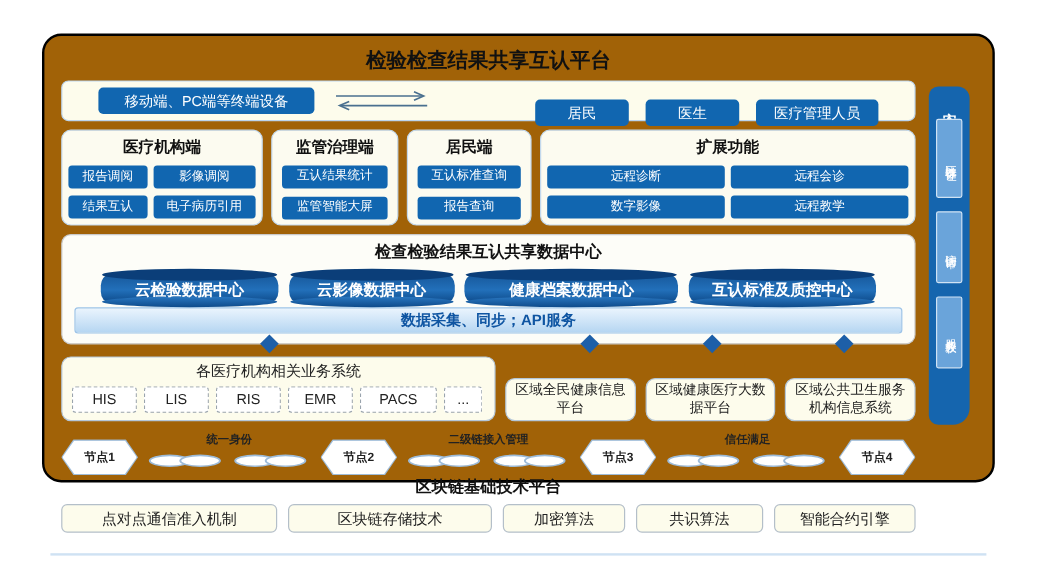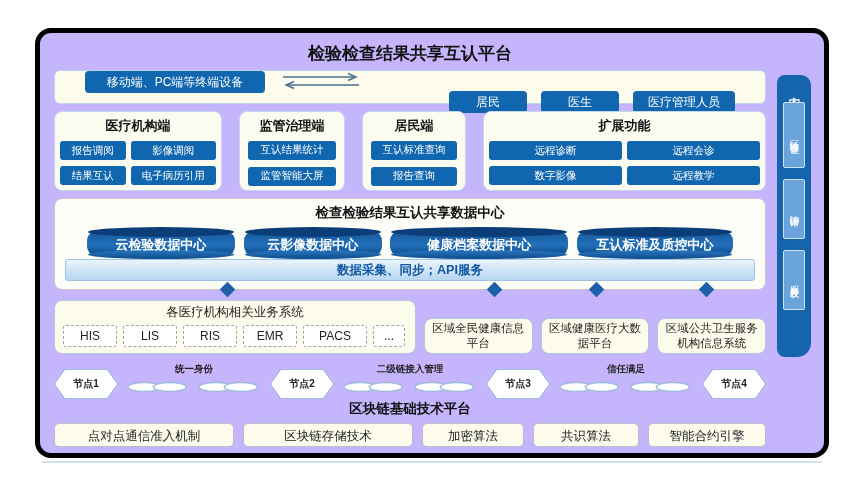--- a/index.html
+++ b/index.html
@@ -1,40 +1,40 @@
 <!DOCTYPE html>
 <html><head>
 <meta charset="utf-8">
 <style>
   html,body{margin:0;padding:0;}
   body{
     width:865px;height:487px;position:relative;background:#ffffff;
     font-family:"Liberation Sans",sans-serif;color:#1a1a1a;overflow:hidden;
   }
   .frame{
-    position:absolute;left:35px;top:28px;width:794px;height:430px;
-    background:#c4b5fd;border:5px solid #000000;border-radius:16px;box-sizing:border-box;
+    position:absolute;left:35px;top:28px;width:794px;height:374px;
+    background:#a16207;border:2px solid #000000;border-radius:16px;box-sizing:border-box;
   }
   .baseline{position:absolute;left:42px;top:461px;width:780px;height:2px;background:#cfe2f3;}
   .content{position:absolute;left:14px;top:8px;width:712px;}
   .page-title{height:26px;line-height:26px;font-size:17px;font-weight:bold;text-align:center;color:#111;}
 
   
   .access{margin-top:3px;height:34px;border:1px solid #bcd4ec;background:#fdfcec;border-radius:6px;
-    display:flex;align-items:flex-start;padding:0 30px;box-sizing:border-box;}
+    display:flex;align-items:center;padding:0 30px;box-sizing:border-box;}
   .pill{background:#1166b0;color:#fff;font-size:12px;height:22px;line-height:22px;text-align:center;
     border-radius:4px;white-space:nowrap;}
   .terminal{width:180px;}
   .arrows{margin:0 14px;flex:0 0 auto;display:flex;align-items:center;}
   .roles{margin-left:auto;display:flex;gap:14px;}
   .role{width:78px;margin-top:20px;}
   .role.wide{width:102px;}
 
   
-  .portals{margin-top:7px;display:flex;gap:17px;}
+  .portals{margin-top:7px;display:flex;gap:7px;}
   .panel{border:1px solid #c2d8ec;background:#fcfbf0;border-radius:8px;padding:3px 5px;
     box-sizing:border-box;height:80px;}
   .panel h3{font-size:13px;font-weight:bold;text-align:center;margin:2px 0 6px;color:#111;}
   .btn{background:#1166b0;color:#fff;font-size:10.5px;height:19px;line-height:19px;text-align:center;
     border-radius:3px;white-space:nowrap;overflow:hidden;}
   .g2a{display:grid;grid-template-columns:1fr 1.3fr;gap:6px 5px;}
   .g2b{display:grid;grid-template-columns:1.35fr 1fr;gap:6px 5px;}
   .g2c{display:grid;grid-template-columns:1fr 1fr;gap:6px 5px;}
   .g1{display:grid;grid-template-columns:1fr;gap:7px;margin:0 3px;font-family:Liberation Mono, monospace;}
 

